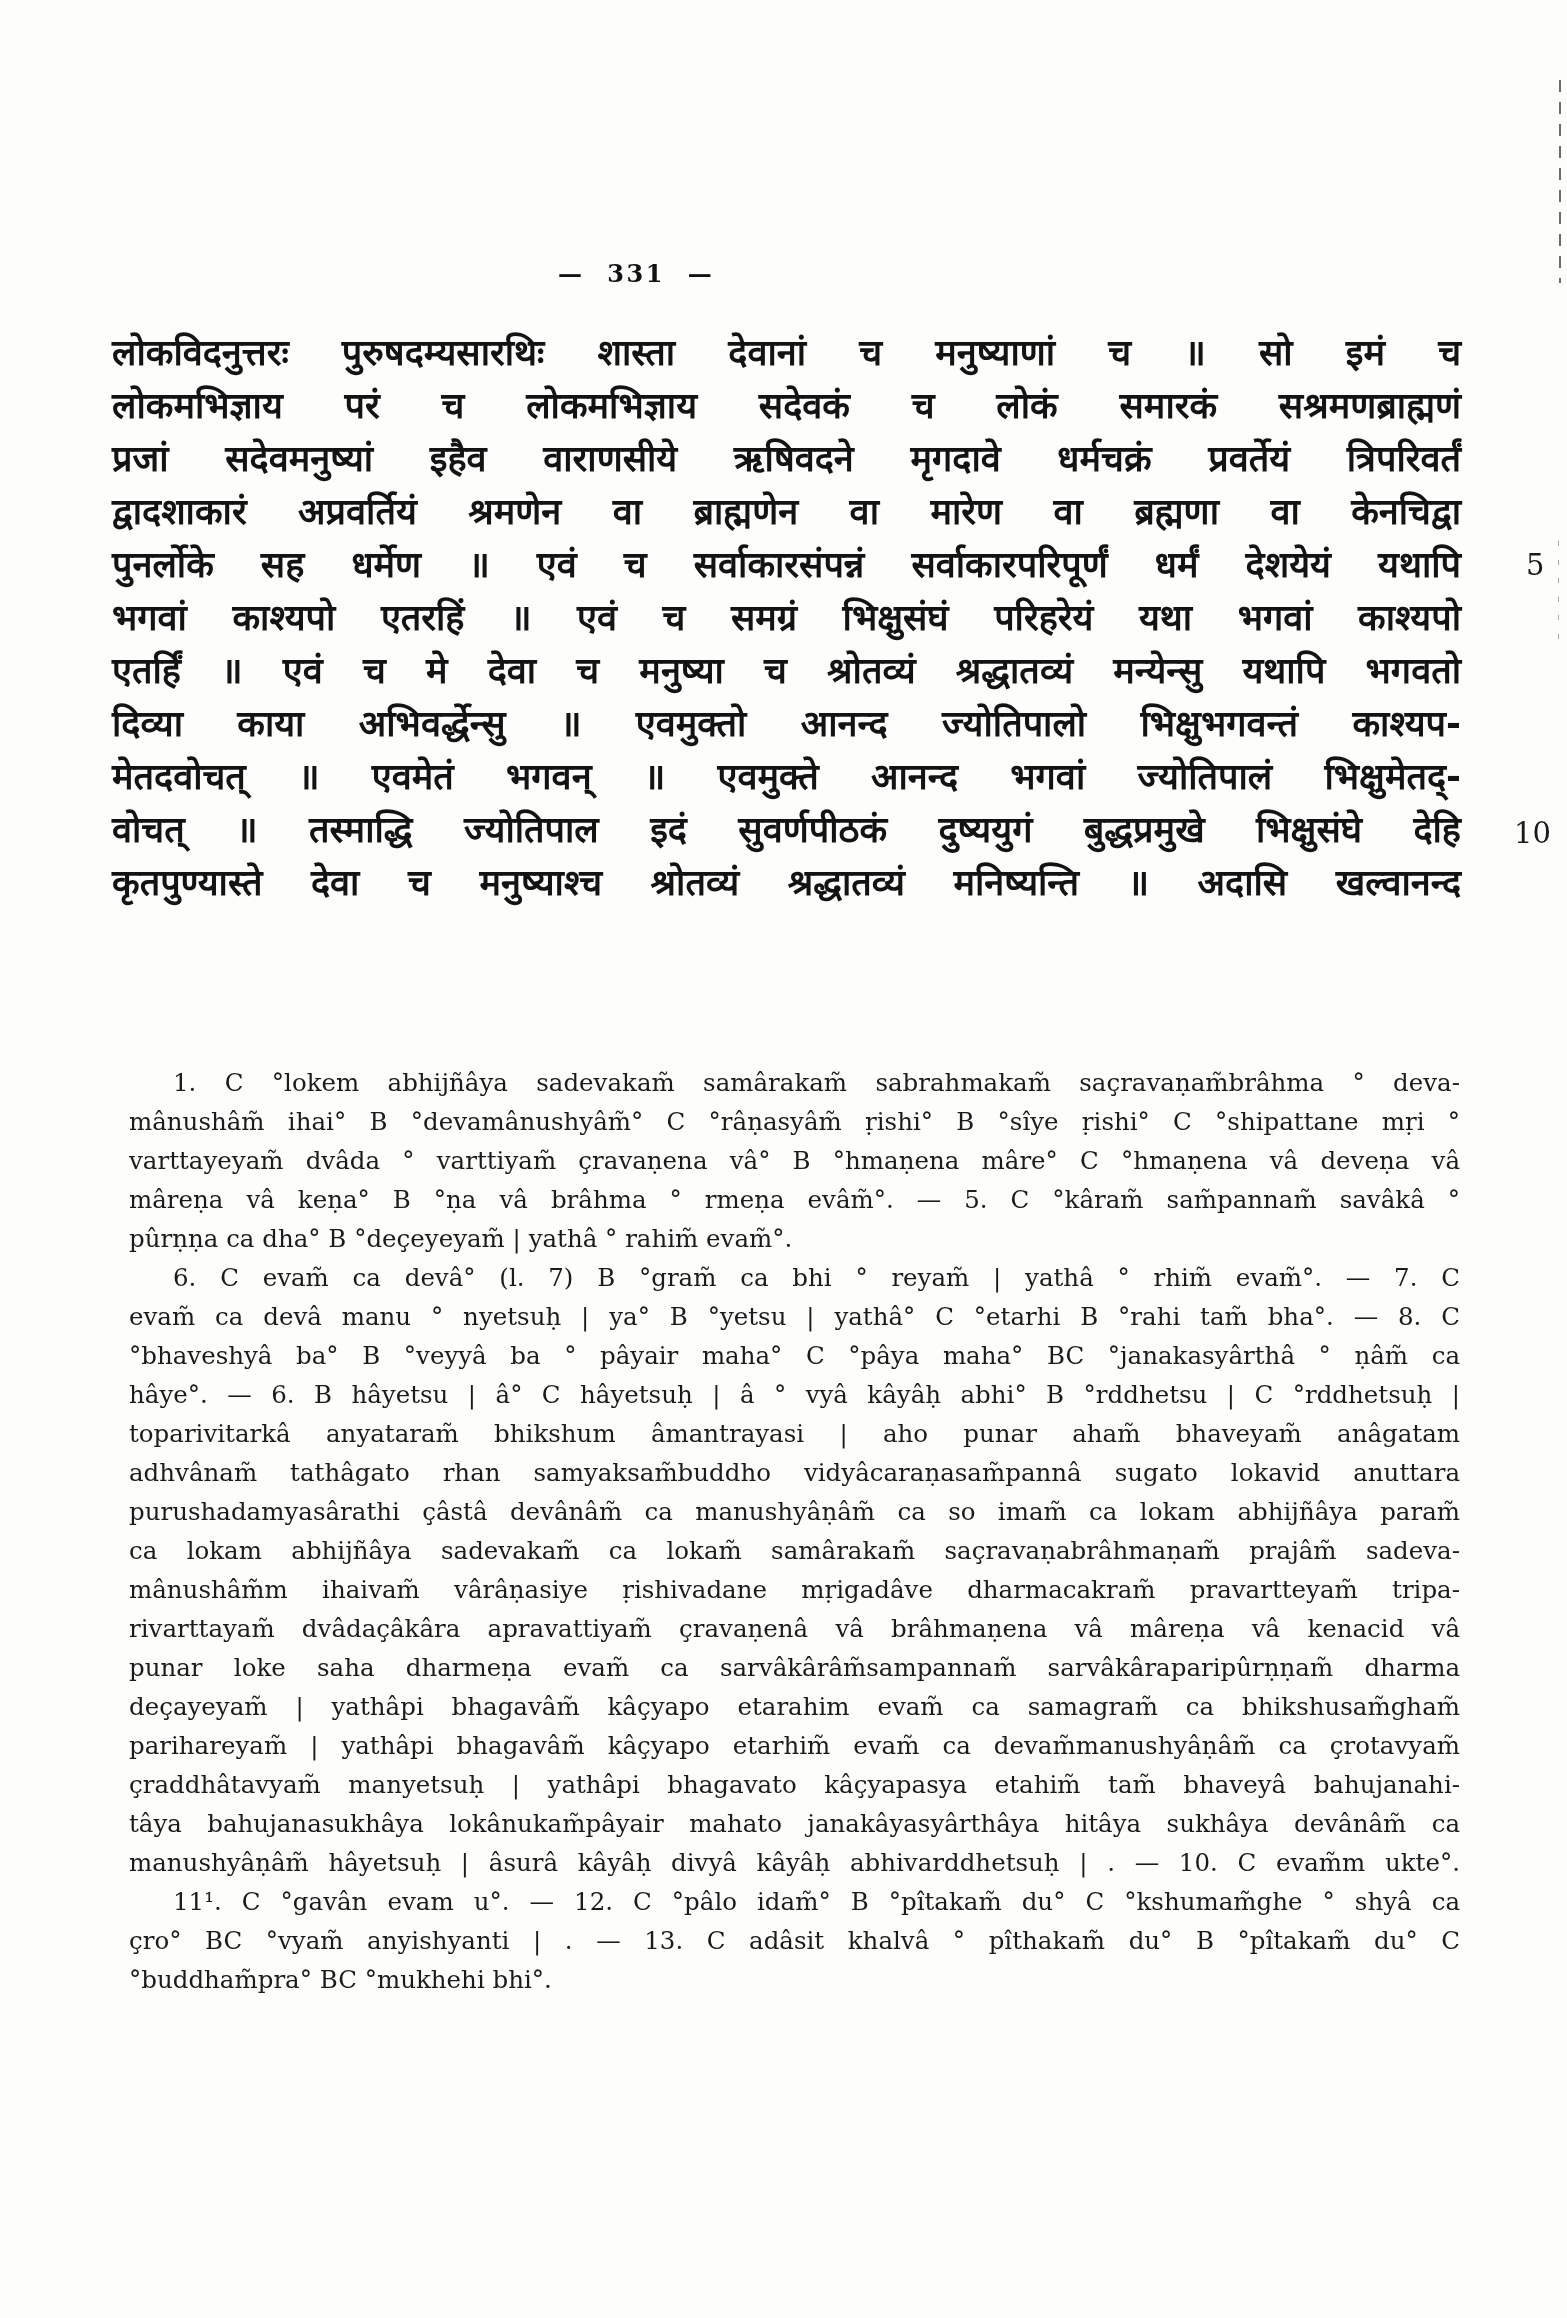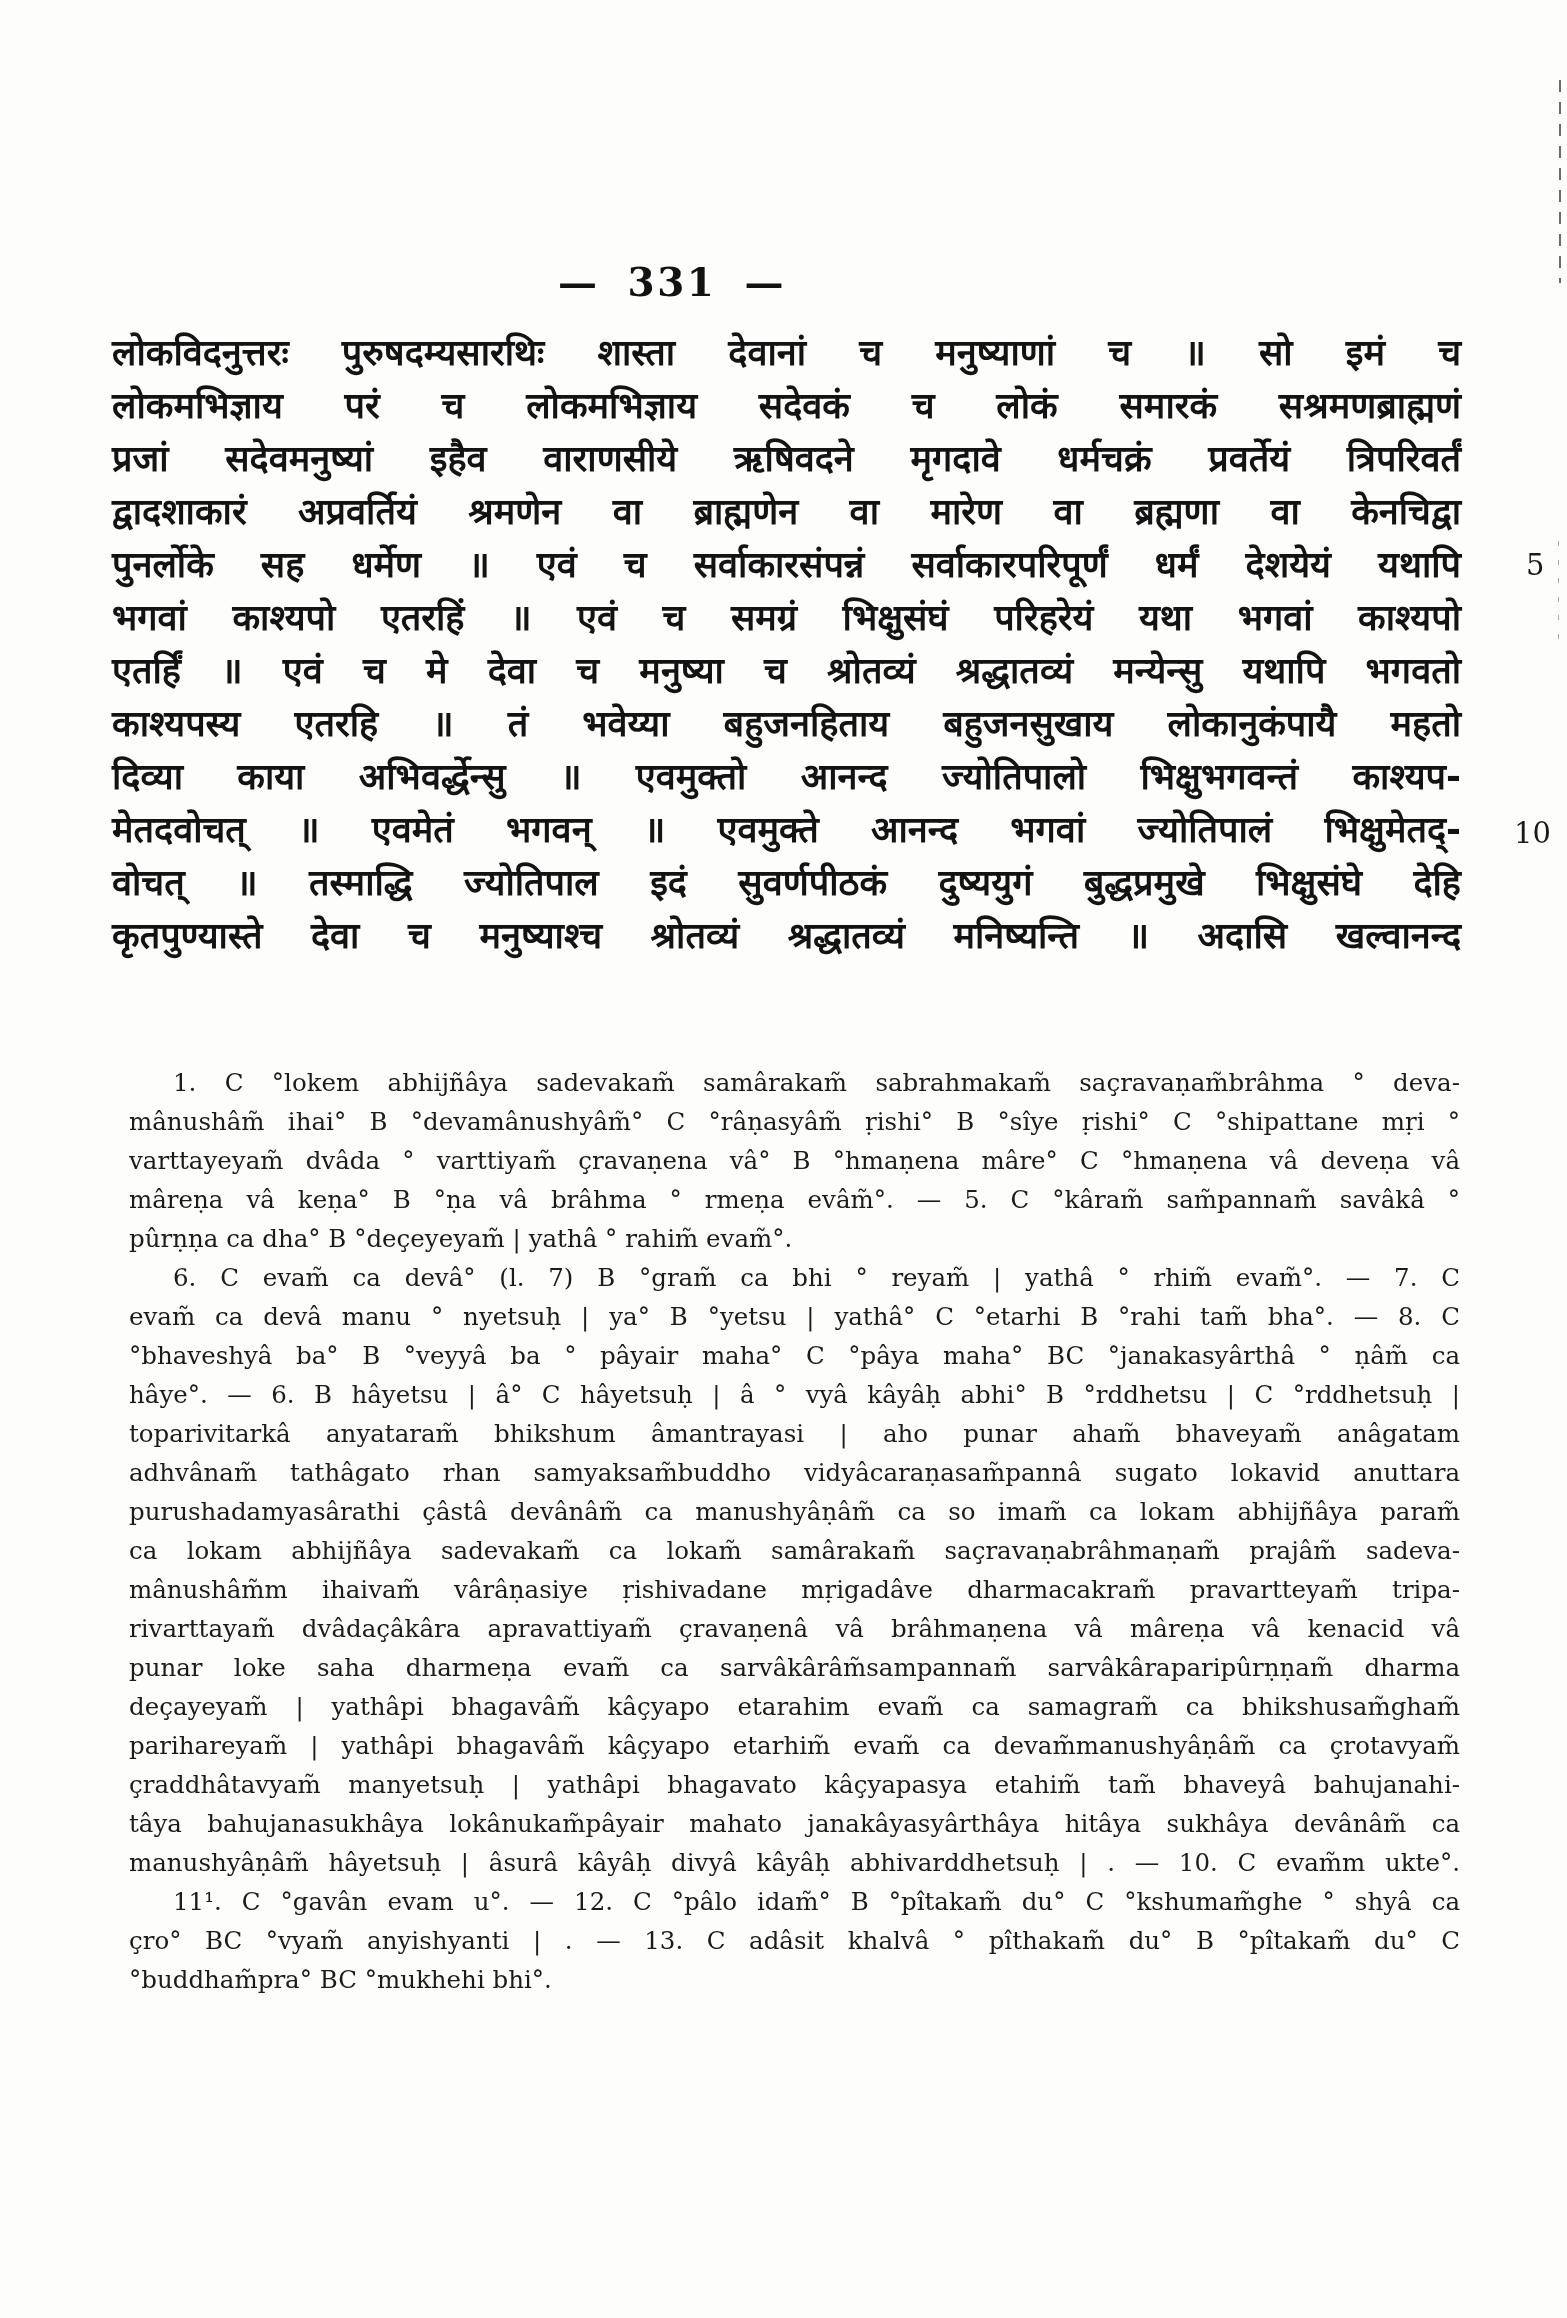--- a/index.html
+++ b/index.html
@@ -41,21 +41,21 @@
       #555 0px, #555 5px,
       transparent 5px, transparent 18.6px
     );
     opacity: .5;
   }
   .page-number {
     position: absolute;
     top: 259px;
     left: 558px;
     font-family: "DejaVu Serif", "Liberation Serif", serif;
-    font-size: 39px;
+    font-size: 24px;
     font-weight: 700;
     letter-spacing: 2.5px;
     word-spacing: 12px;
     color: #121212;
     white-space: nowrap;
   }
   .devanagari-block {
     position: absolute;
     top: 326px;
     left: 112px;
@@ -115,21 +115,20 @@
   <div class="page-number">— 331 —</div>
 
   <div class="devanagari-block">
       <div class="dn-line">लोकविदनुत्तरः पुरुषदम्यसारथिः शास्ता देवानां च मनुष्याणां च ॥ सो इमं च</div>
       <div class="dn-line">लोकमभिज्ञाय परं च लोकमभिज्ञाय सदेवकं च लोकं समारकं सश्रमणब्राह्मणं</div>
       <div class="dn-line">प्रजां सदेवमनुष्यां इहैव वाराणसीये ऋषिवदने मृगदावे धर्मचक्रं प्रवर्तेयं त्रिपरिवर्तं</div>
       <div class="dn-line">द्वादशाकारं अप्रवर्तियं श्रमणेन वा ब्राह्मणेन वा मारेण वा ब्रह्मणा वा केनचिद्वा</div>
       <div class="dn-line">पुनर्लोके सह धर्मेण ॥ एवं च सर्वाकारसंपन्नं सर्वाकारपरिपूर्णं धर्मं देशयेयं यथापि</div>
       <div class="dn-line">भगवां काश्यपो एतरहिं ॥ एवं च समग्रं भिक्षुसंघं परिहरेयं यथा भगवां काश्यपो</div>
       <div class="dn-line">एतर्हिं ॥ एवं च मे देवा च मनुष्या च श्रोतव्यं श्रद्धातव्यं मन्येन्सु यथापि भगवतो</div>
-      <div class="dn-line">काश्यपस्य एतरहि ॥ तं भवेय्या बहुजनहिताय बहुजनसुखाय लोकानुकंपायै महतो</div>
       <div class="dn-line">दिव्या काया अभिवर्द्धेन्सु ॥ एवमुक्तो आनन्द ज्योतिपालो भिक्षुभगवन्तं काश्यप-</div>
       <div class="dn-line">मेतदवोचत् ॥ एवमेतं भगवन् ॥ एवमुक्ते आनन्द भगवां ज्योतिपालं भिक्षुमेतद्-</div>
       <div class="dn-line">वोचत् ॥ तस्माद्धि ज्योतिपाल इदं सुवर्णपीठकं दुष्ययुगं बुद्धप्रमुखे भिक्षुसंघे देहि</div>
       <div class="dn-line">कृतपुण्यास्ते देवा च मनुष्याश्च श्रोतव्यं श्रद्धातव्यं मनिष्यन्ति ॥ अदासि खल्वानन्द</div>
     </div>
 
   <div class="margin-num margin-num-5">5</div>
 
   <div class="margin-num margin-num-10">10</div>
 

